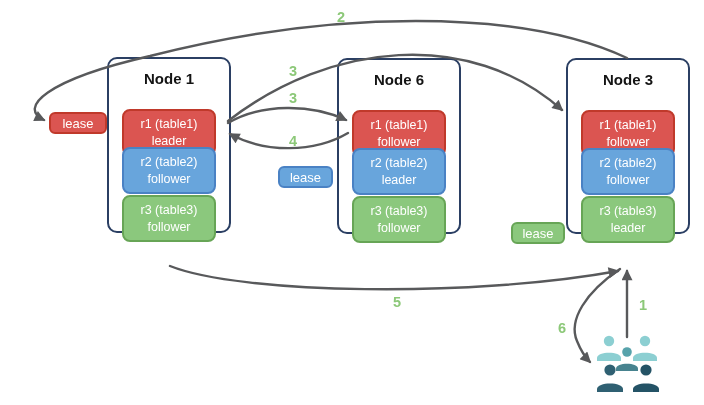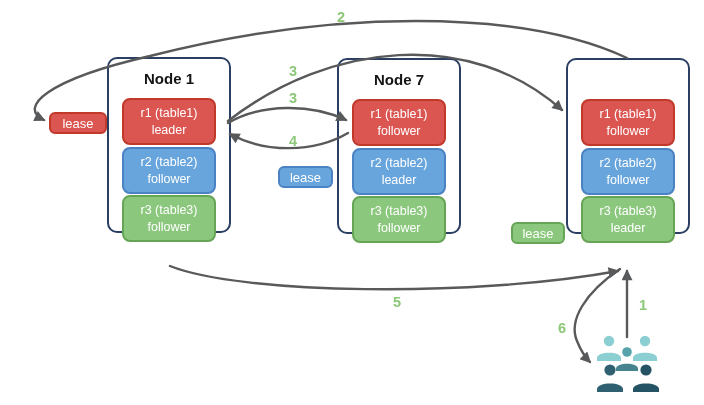--- a/index.html
+++ b/index.html
@@ -15,21 +15,21 @@
   .node-title{
     position:absolute;top:11px;left:0;width:100%;text-align:center;
     font-size:15px;font-weight:bold;color:#141414;
   }
   .replica{
     position:absolute;left:13px;width:94px;height:47px;
     border:2px solid;border-radius:8px;color:#fff;
     display:flex;flex-direction:column;align-items:center;justify-content:center;
     font-size:12.5px;line-height:1.3;text-align:center;
   }
-  .r-pos-0{top:39px}.r-pos-1{top:88px}.r-pos-2{top:136px}
+  .r-pos-0{top:50px}.r-pos-1{top:88px}.r-pos-2{top:136px}
   .lease{
     position:absolute;height:22px;border:2px solid;border-radius:6px;color:#fff;
     font-size:13px;display:flex;align-items:center;justify-content:center;
   }
   .c-red{background:#DB5551;border-color:#C0392B;}
   .c-blue{background:#68A5DC;border-color:#4A82C4;}
   .c-green{background:#8BC87D;border-color:#67A556;}
   .num{
     position:absolute;transform:translateX(-50%);
     font-size:14.5px;font-weight:bold;color:#8CC878;
@@ -52,36 +52,37 @@
       <span>r2 (table2)</span>
       <span>follower</span>
     </div>
     <div class="replica c-green r-pos-2">
       <span>r3 (table3)</span>
       <span>follower</span>
     </div>
   </div>
 
   <div class="node" style="left:337px;top:58px;">
-    <div class="node-title">Node 7</div>
+    <div class="node-title">Node 6</div>
     <div class="replica c-red r-pos-0">
       <span>r1 (table1)</span>
       <span>follower</span>
     </div>
     <div class="replica c-blue r-pos-1">
       <span>r2 (table2)</span>
       <span>leader</span>
     </div>
     <div class="replica c-green r-pos-2">
       <span>r3 (table3)</span>
       <span>follower</span>
     </div>
   </div>
 
   <div class="node" style="left:566px;top:58px;">
+    <div class="node-title">Node 3</div>
     <div class="replica c-red r-pos-0">
       <span>r1 (table1)</span>
       <span>follower</span>
     </div>
     <div class="replica c-blue r-pos-1">
       <span>r2 (table2)</span>
       <span>follower</span>
     </div>
     <div class="replica c-green r-pos-2">
       <span>r3 (table3)</span>

